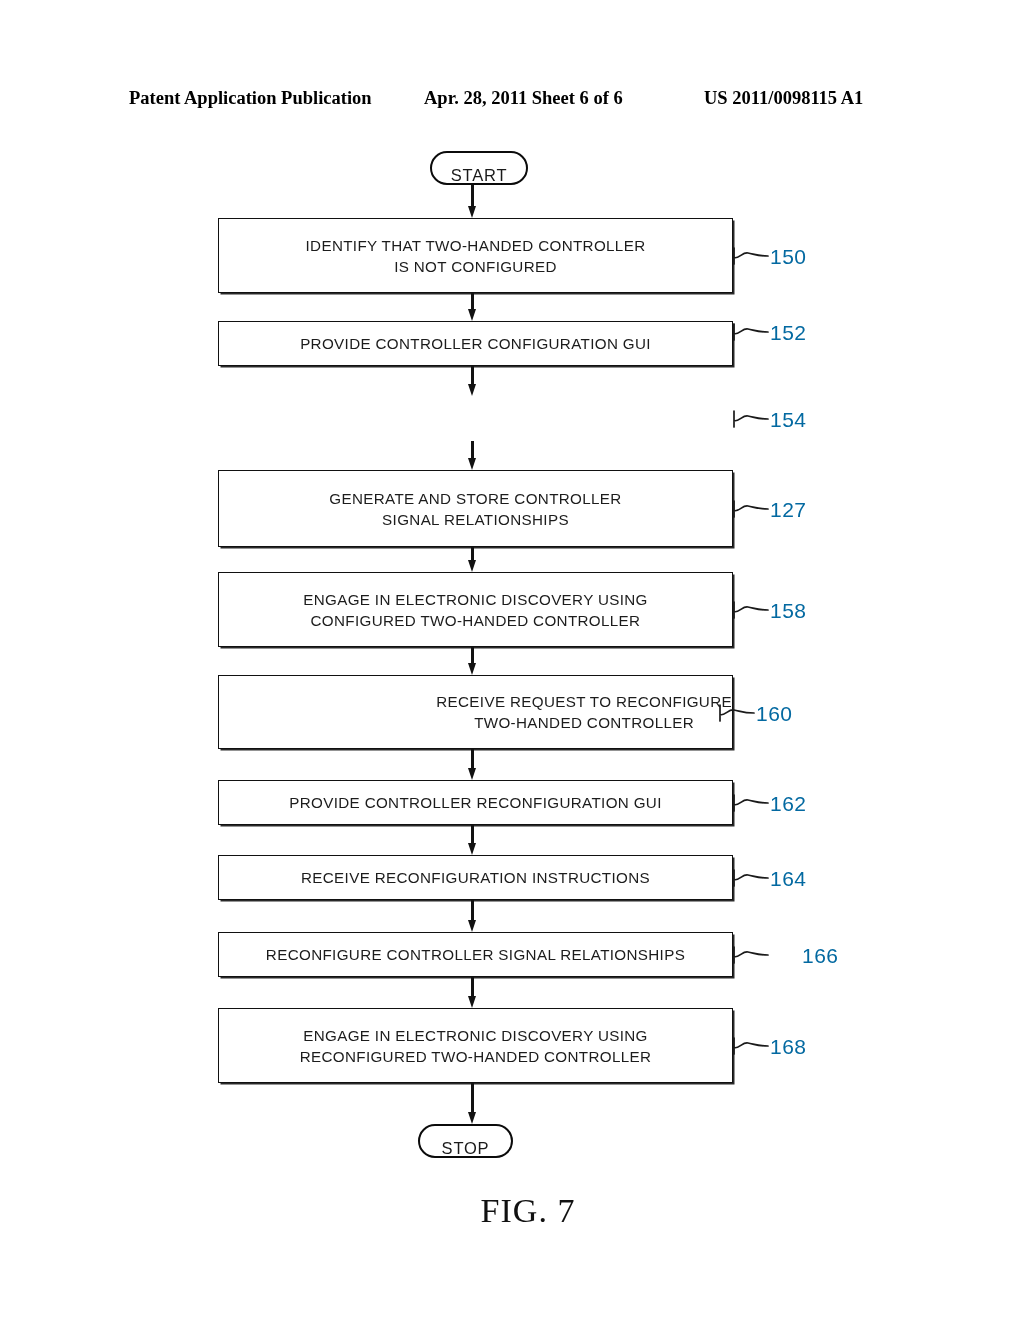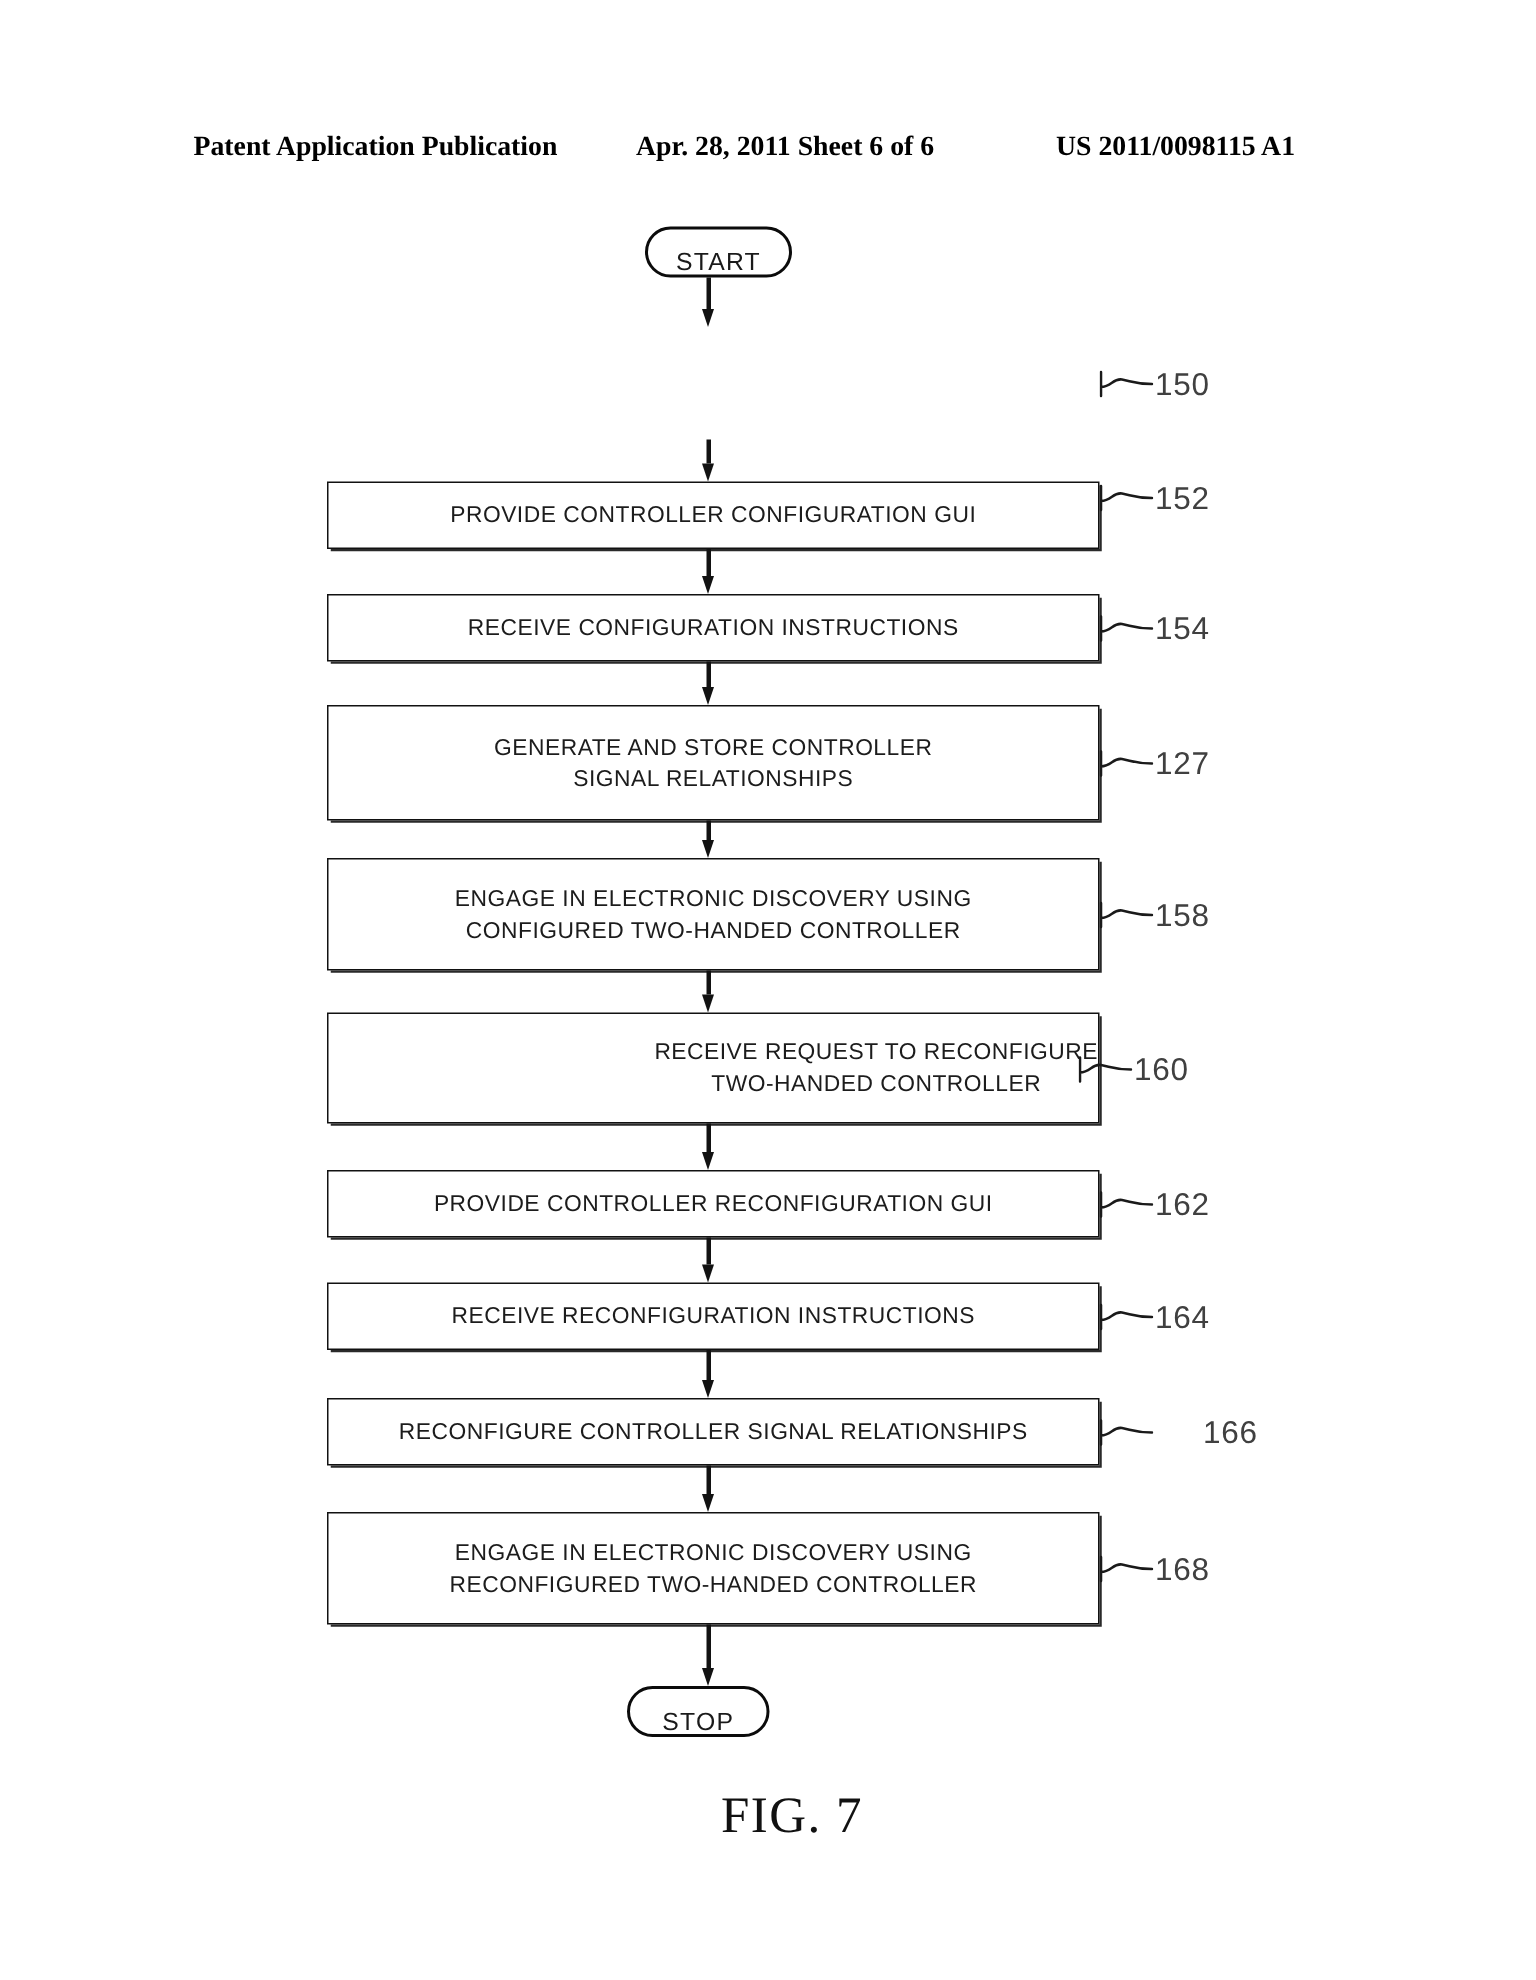--- a/index.html
+++ b/index.html
@@ -118,21 +118,21 @@
   }
   .ref-group .leader {
     display: block;
     width: 36px;
     height: 20px;
   }
   .ref-group .ref-num {
     font-size: 21px;
     font-weight: 300;
     letter-spacing: 0.5px;
-    color: #404040;
+    color: #0369a1;
     line-height: 1;
     margin-left: 1px;
   }
 
   
   .connector {
     position: absolute;
     left: 468px;
     width: 9px;
   }
@@ -180,20 +180,24 @@
 
   <div id="node-start" class="terminator">
     <span class="term-label">START</span>
   </div>
 
   <div class="connector" style="top:185px; height:33px;">
     <div class="stem" style="height:21px;"></div>
     <div class="head"></div>
   </div>
 
+  <div class="process-box" style="top:218px; height:75px;">
+    <span class="box-text">IDENTIFY THAT TWO-HANDED CONTROLLER
+IS NOT CONFIGURED</span>
+  </div>
   <div class="ref-group" style="left:733px; top:241px;">
     <svg class="leader" viewBox="0 0 36 20">
       <path d="M1,2 L1,18 M1,12 C8,12 9,6 15,7 C21,8 24,10 35,10" stroke="#1a1a1a" stroke-width="1.7" fill="none" stroke-linecap="round"></path>
     </svg>
     <span class="ref-num">150</span>
   </div>
 
   <div class="connector" style="top:293px; height:28px;">
     <div class="stem" style="height:16px;"></div>
     <div class="head"></div>
@@ -207,23 +211,20 @@
       <path d="M1,2 L1,18 M1,12 C8,12 9,6 15,7 C21,8 24,10 35,10" stroke="#1a1a1a" stroke-width="1.7" fill="none" stroke-linecap="round"></path>
     </svg>
     <span class="ref-num">152</span>
   </div>
 
   <div class="connector" style="top:366px; height:30px;">
     <div class="stem" style="height:18px;"></div>
     <div class="head"></div>
   </div>
 
-  <div class="process-box" style="top:396px; height:45px;">
-    <span class="box-text">RECEIVE CONFIGURATION INSTRUCTIONS</span>
-  </div>
   <div class="ref-group" style="left:733px; top:404px;">
     <svg class="leader" viewBox="0 0 36 20">
       <path d="M1,2 L1,18 M1,12 C8,12 9,6 15,7 C21,8 24,10 35,10" stroke="#1a1a1a" stroke-width="1.7" fill="none" stroke-linecap="round"></path>
     </svg>
     <span class="ref-num">154</span>
   </div>
 
   <div class="connector" style="top:441px; height:29px;">
     <div class="stem" style="height:17px;"></div>
     <div class="head"></div>

